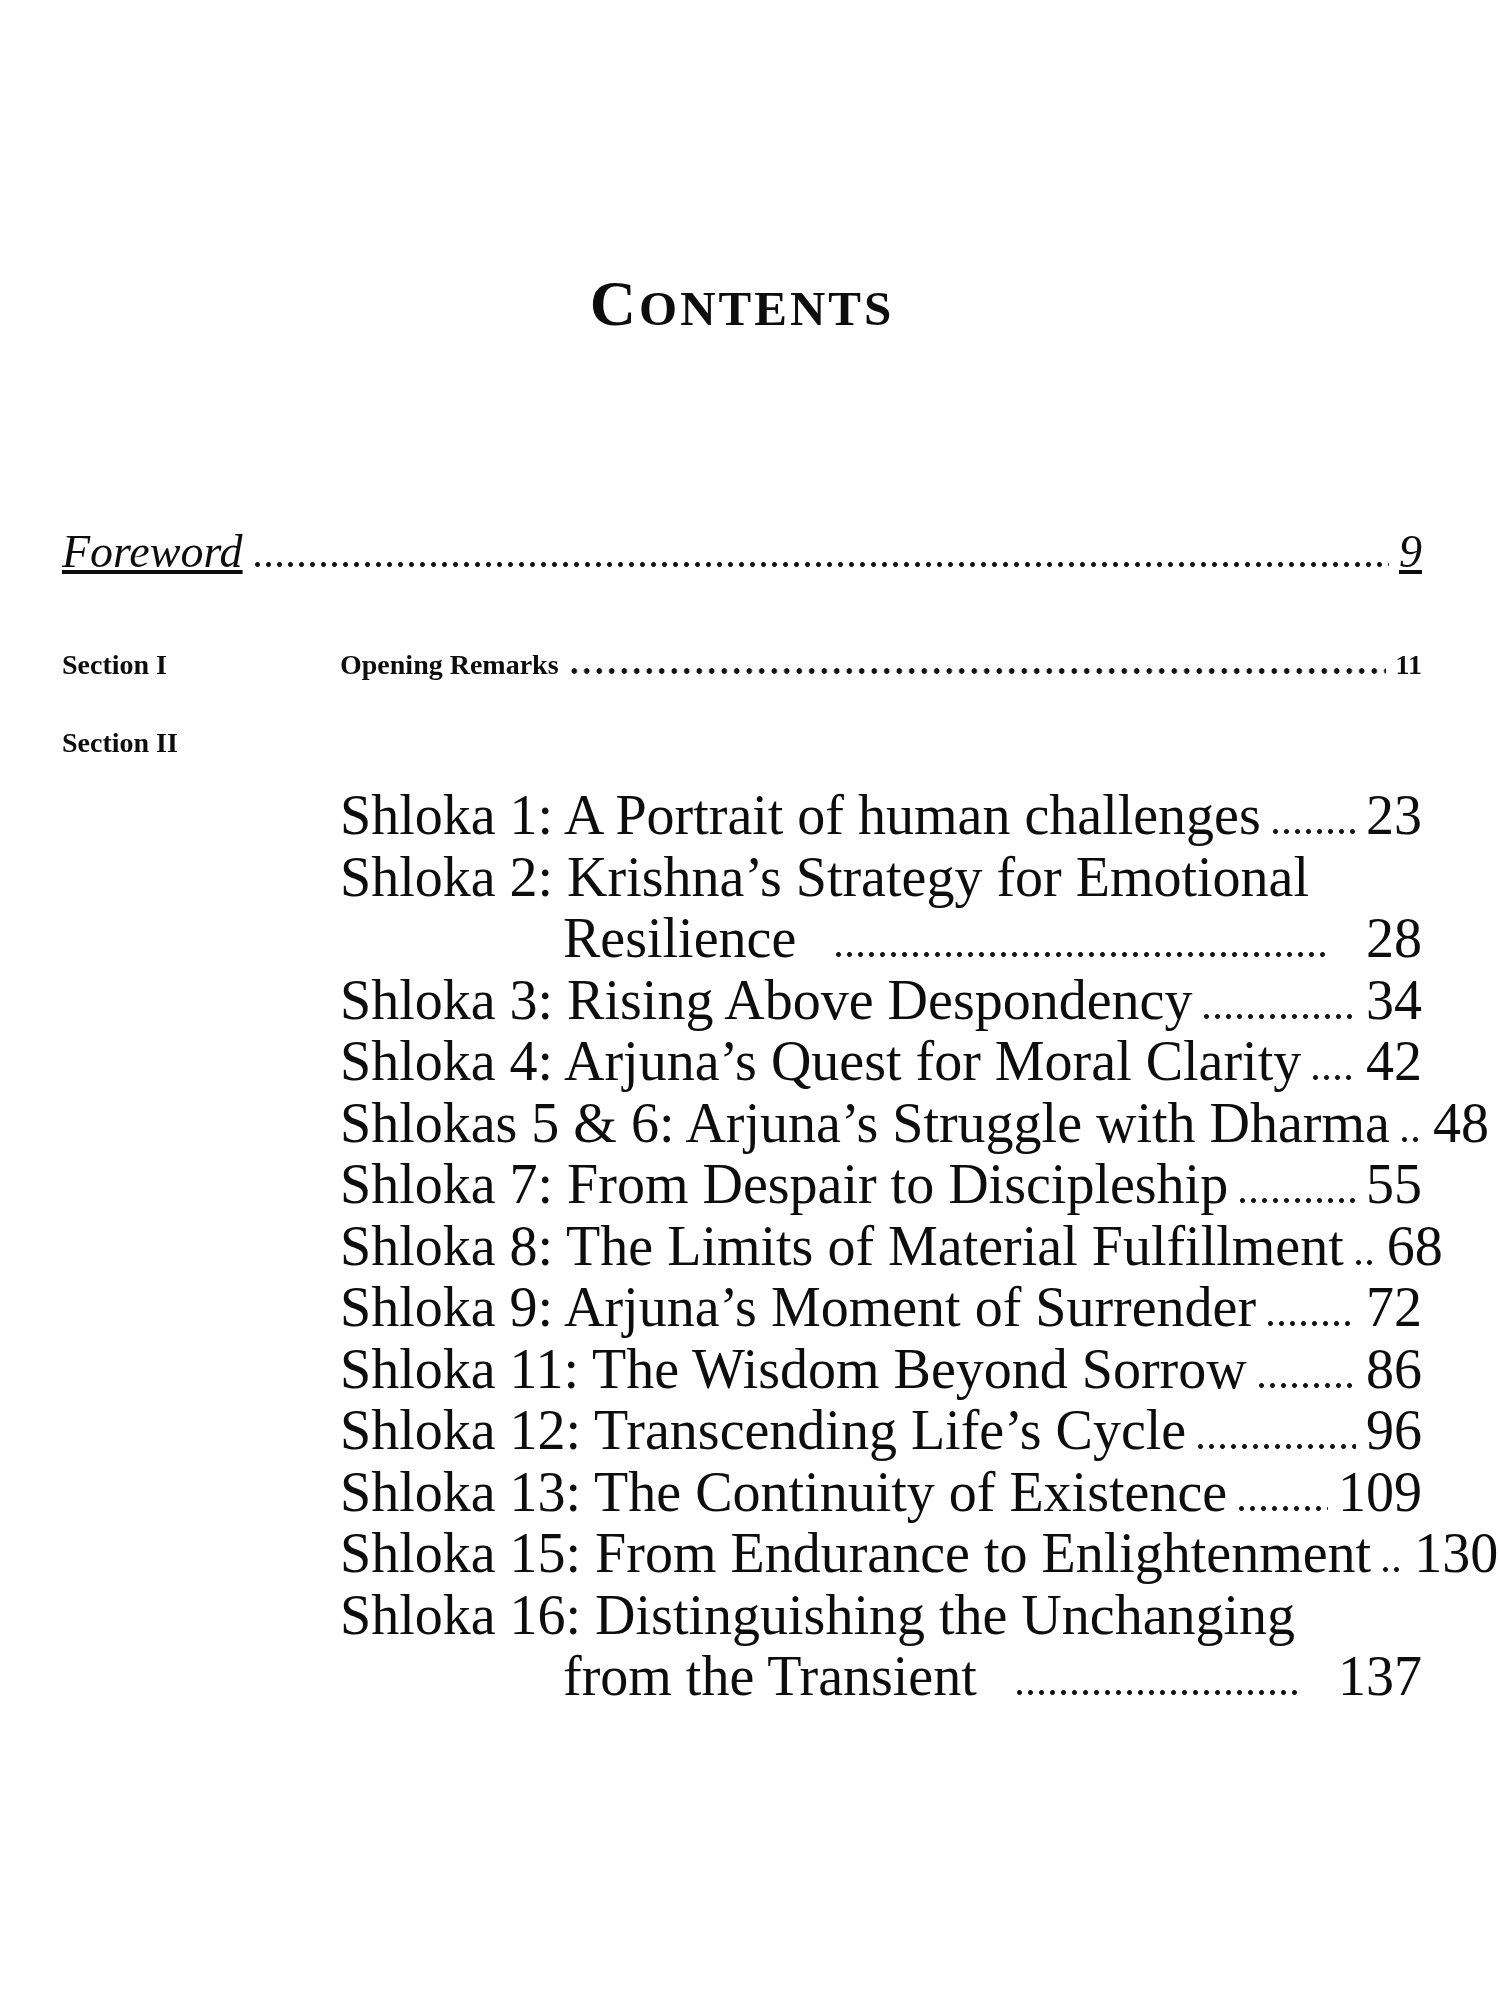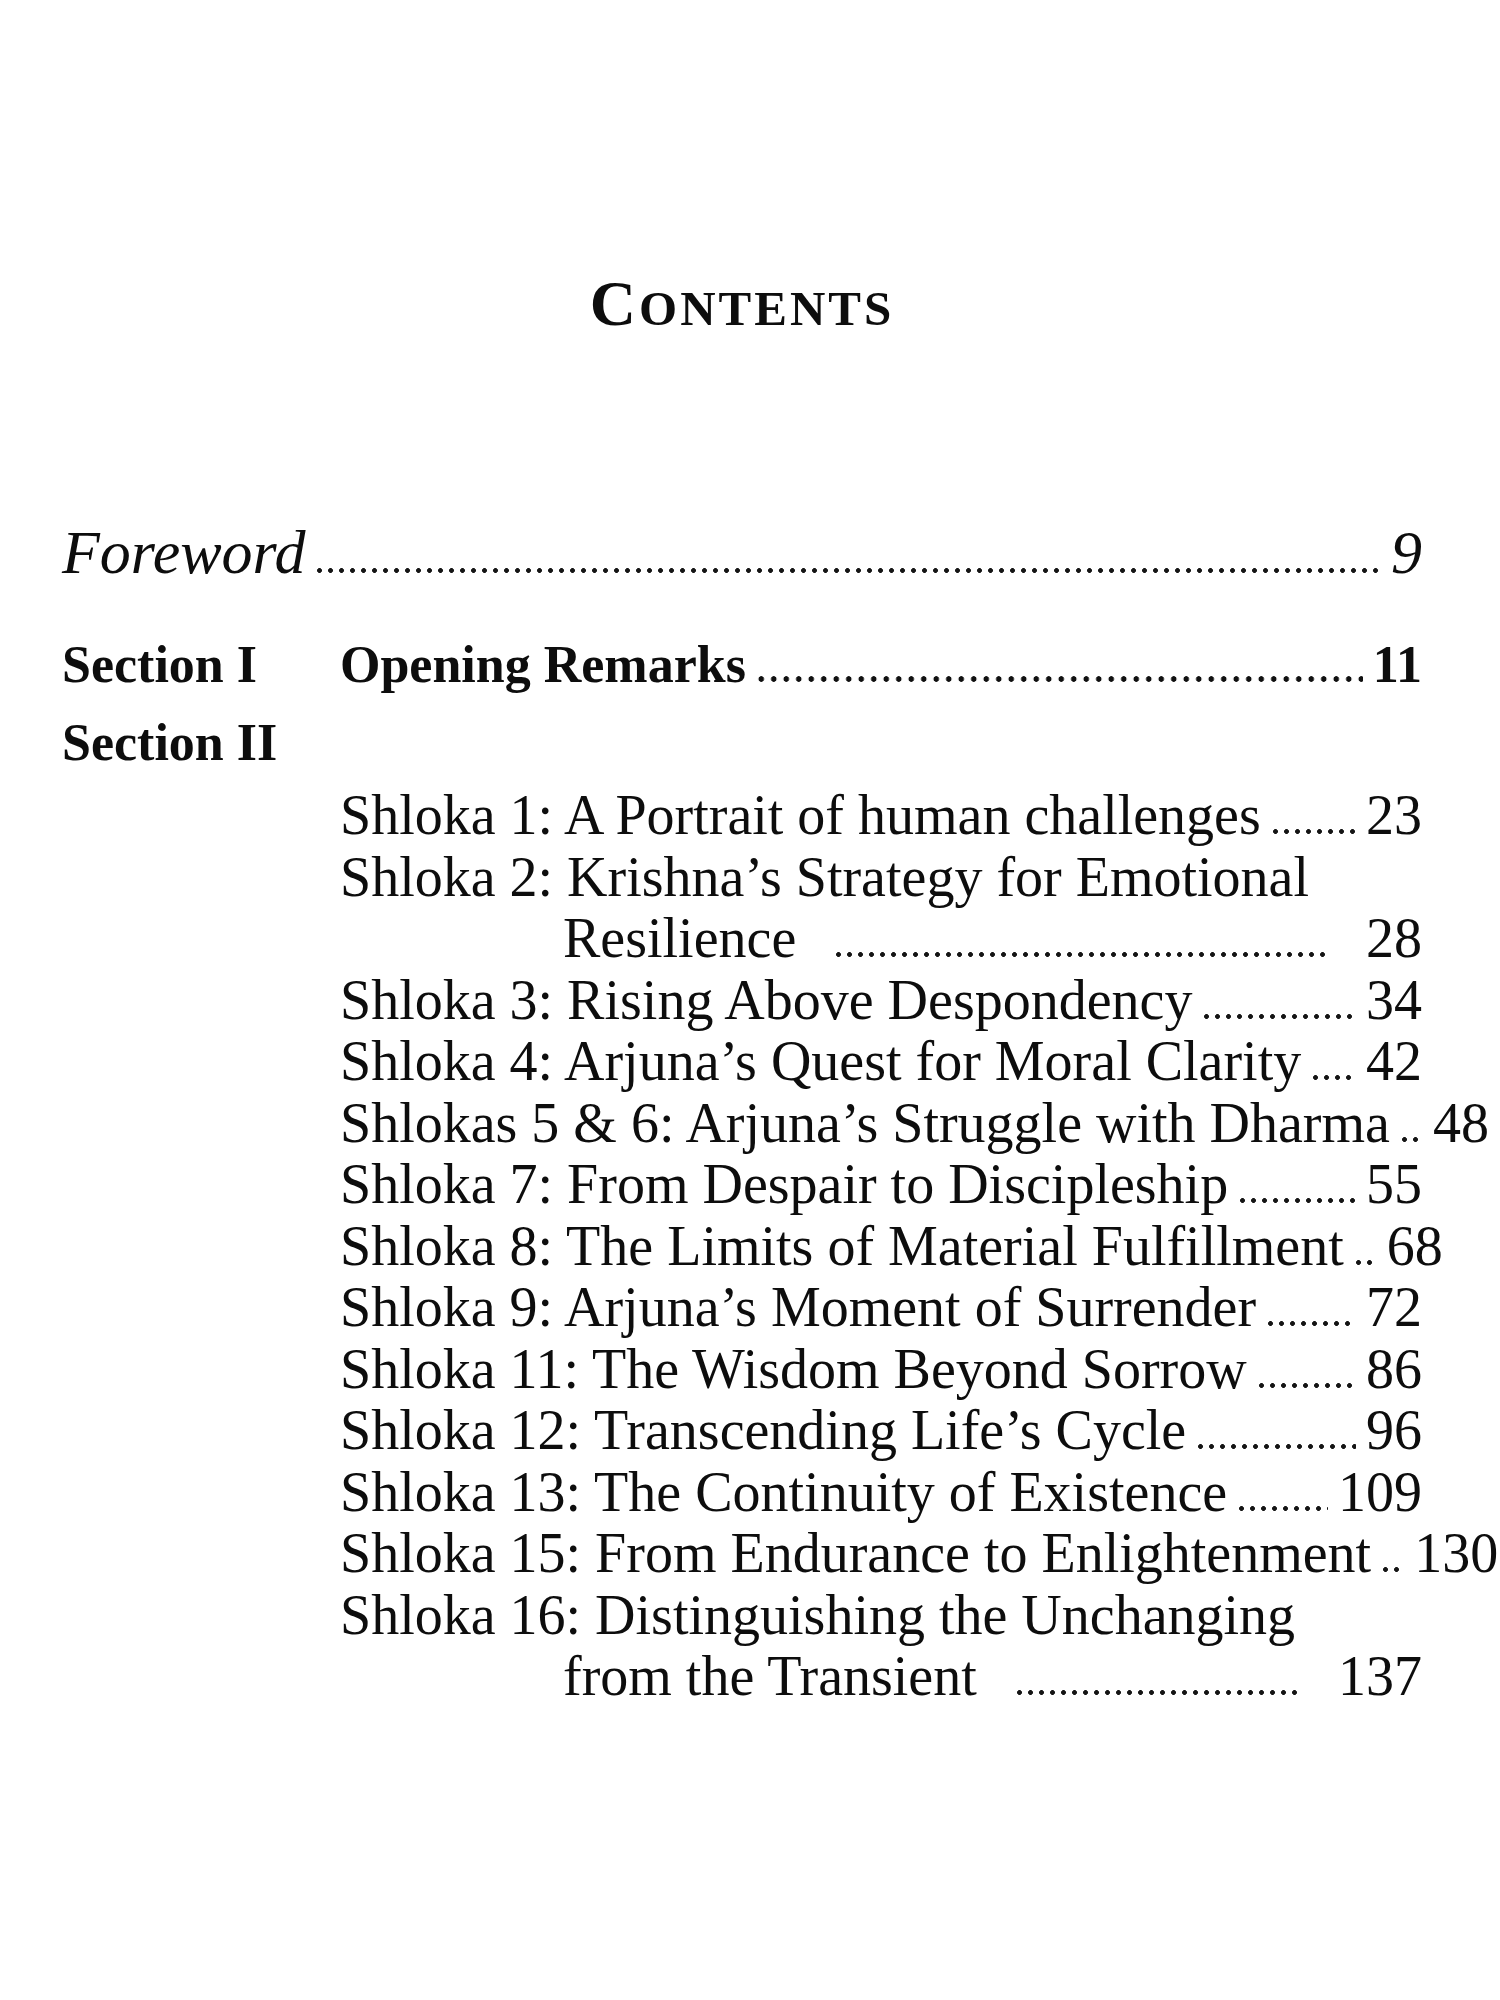--- a/index.html
+++ b/index.html
@@ -43,28 +43,29 @@
   }
   .sec-leader {
     height: 6px;
     background-image: radial-gradient(circle, #101010 2.5px, transparent 3.1px);
     background-size: 12.5px 6px;
   }
 
   .foreword {
     margin-top: 176px;
     font-style: italic;
-    font-size: 62px;
+    font-size: 46px;
     line-height: 60px;
+    text-decoration: underline;
   }
 
   .section {
     display: flex;
     font-weight: 700;
-    font-size: 52px;
+    font-size: 28px;
     line-height: 60px;
   }
   .section-1 { margin-top: 53px; }
   .section-2 { margin-top: 18px; }
   .sec-label { flex: 0 0 278px; white-space: nowrap; }
   .sec-content { flex: 1 1 auto; min-width: 0; }
   .sec-content .line-2 { margin-top: 22px; }
 
   .entries {
     margin-left: 278px;

